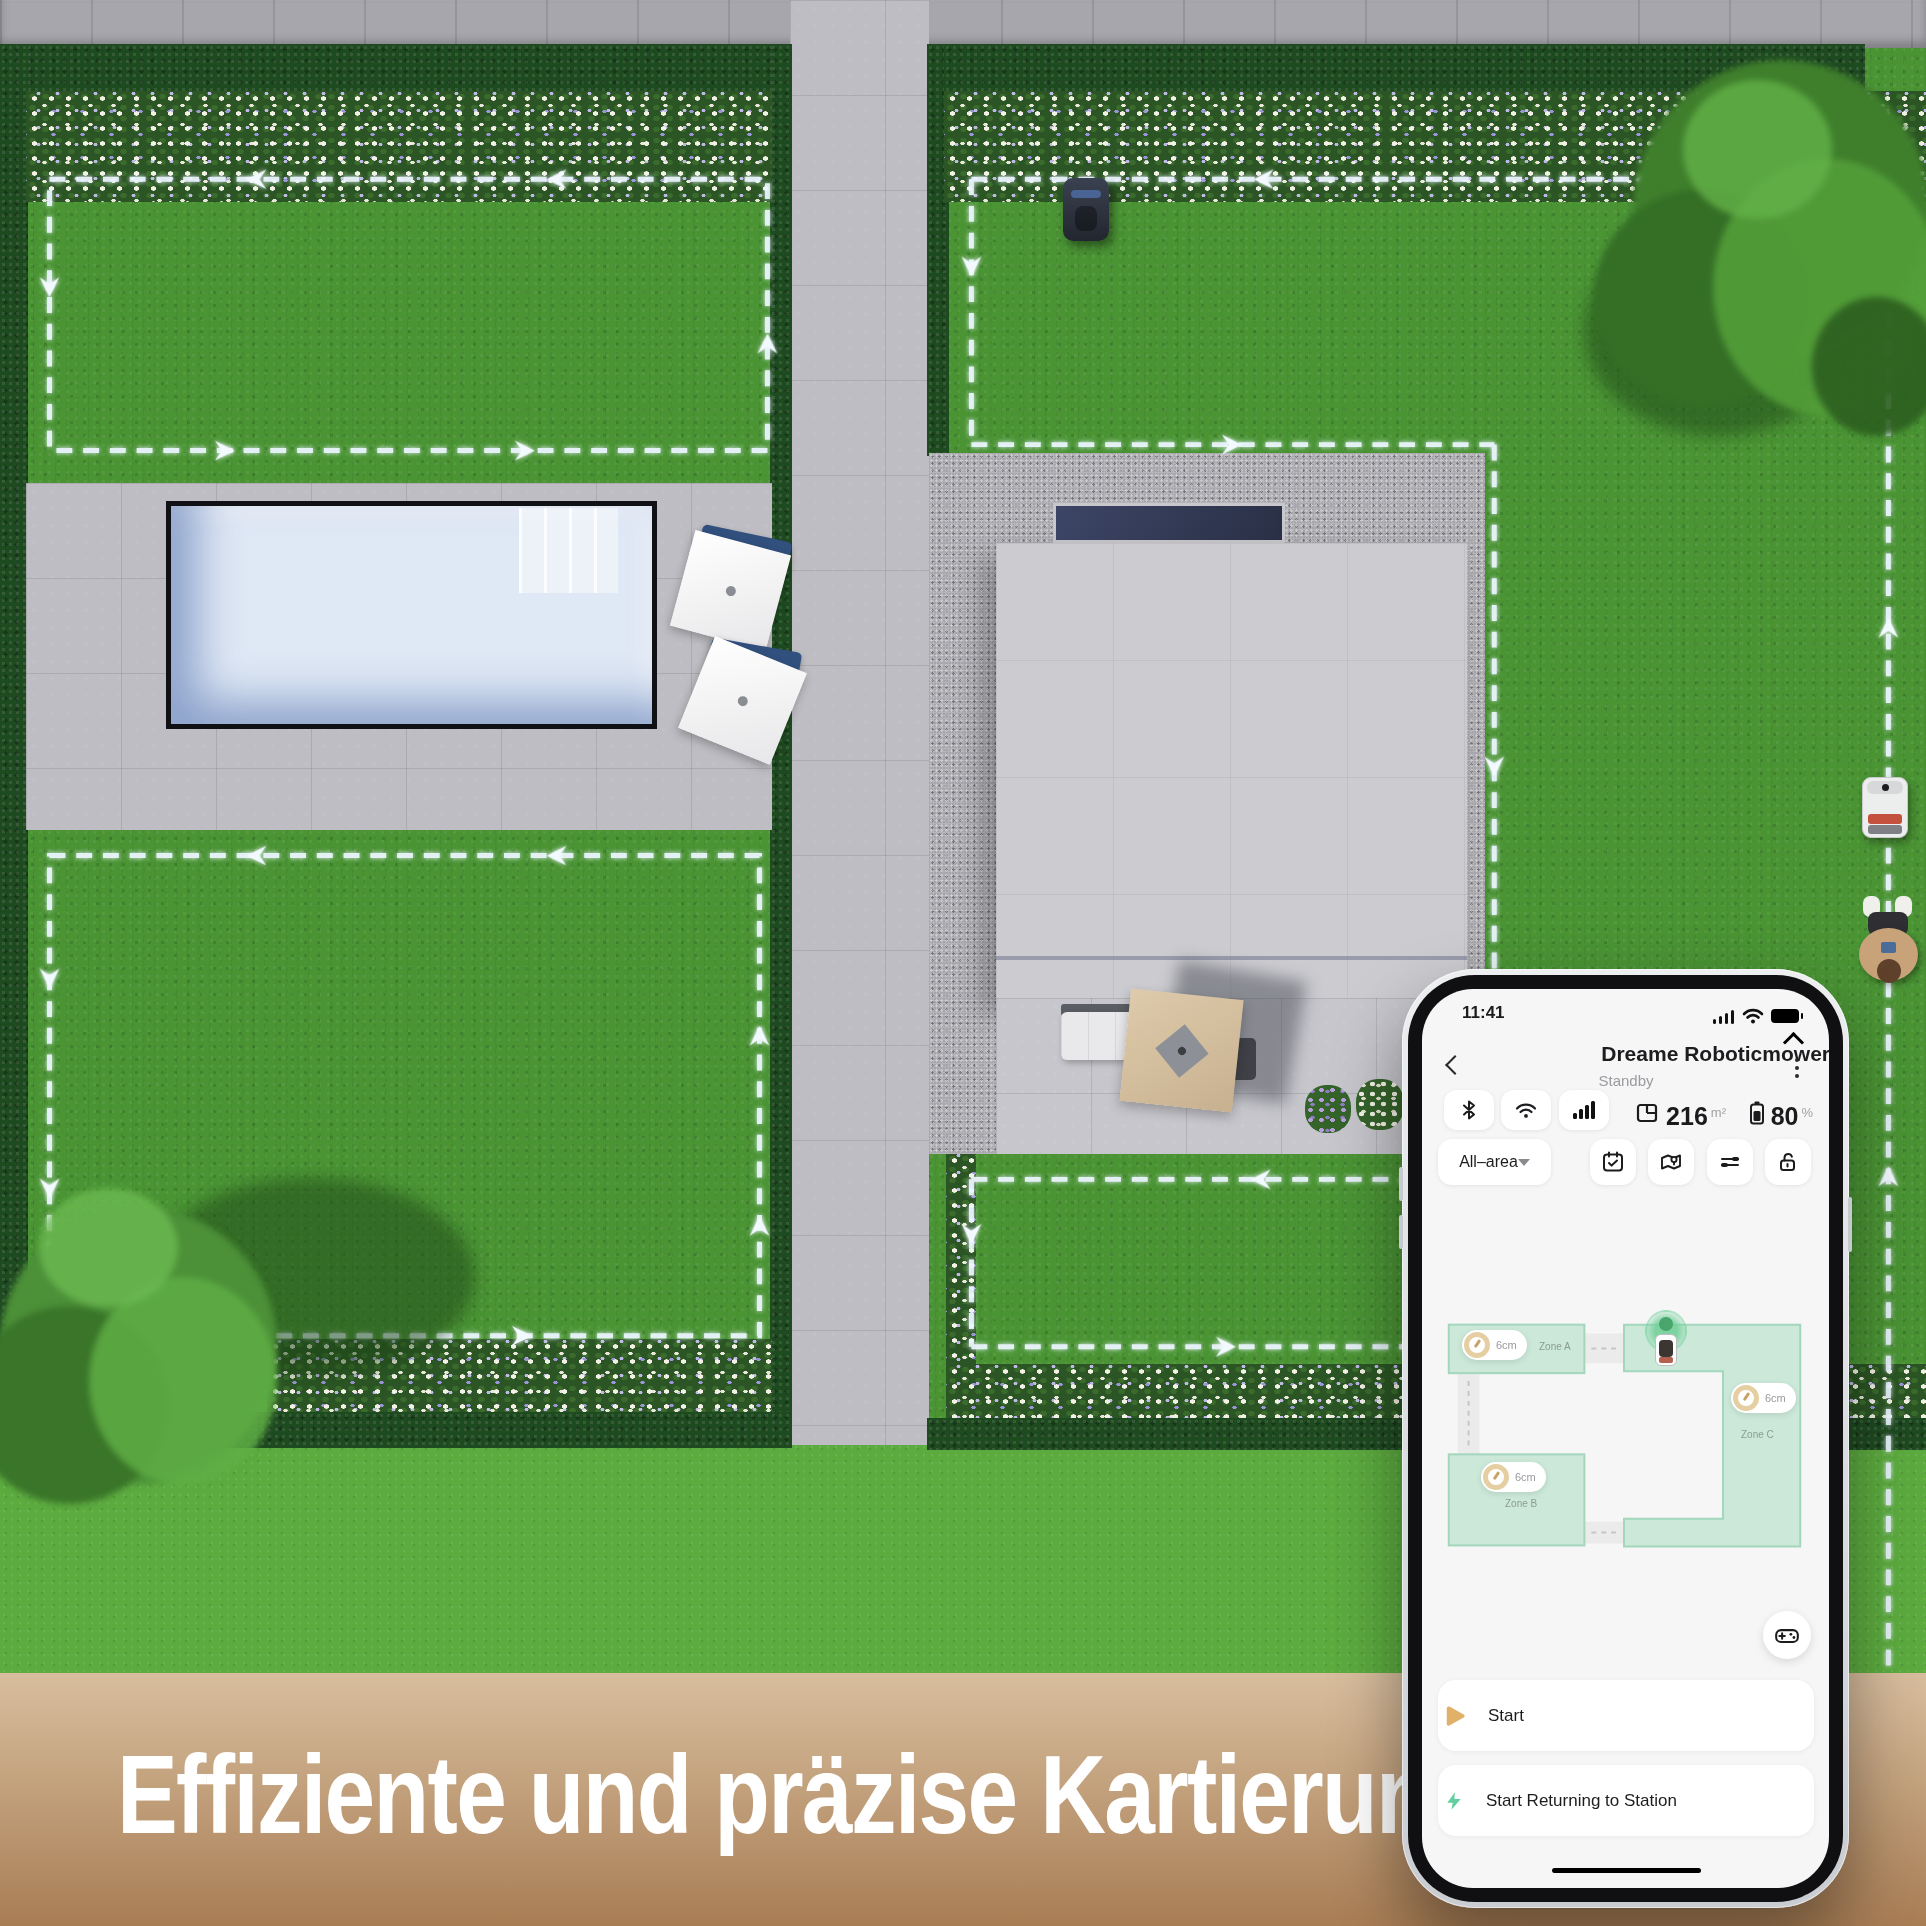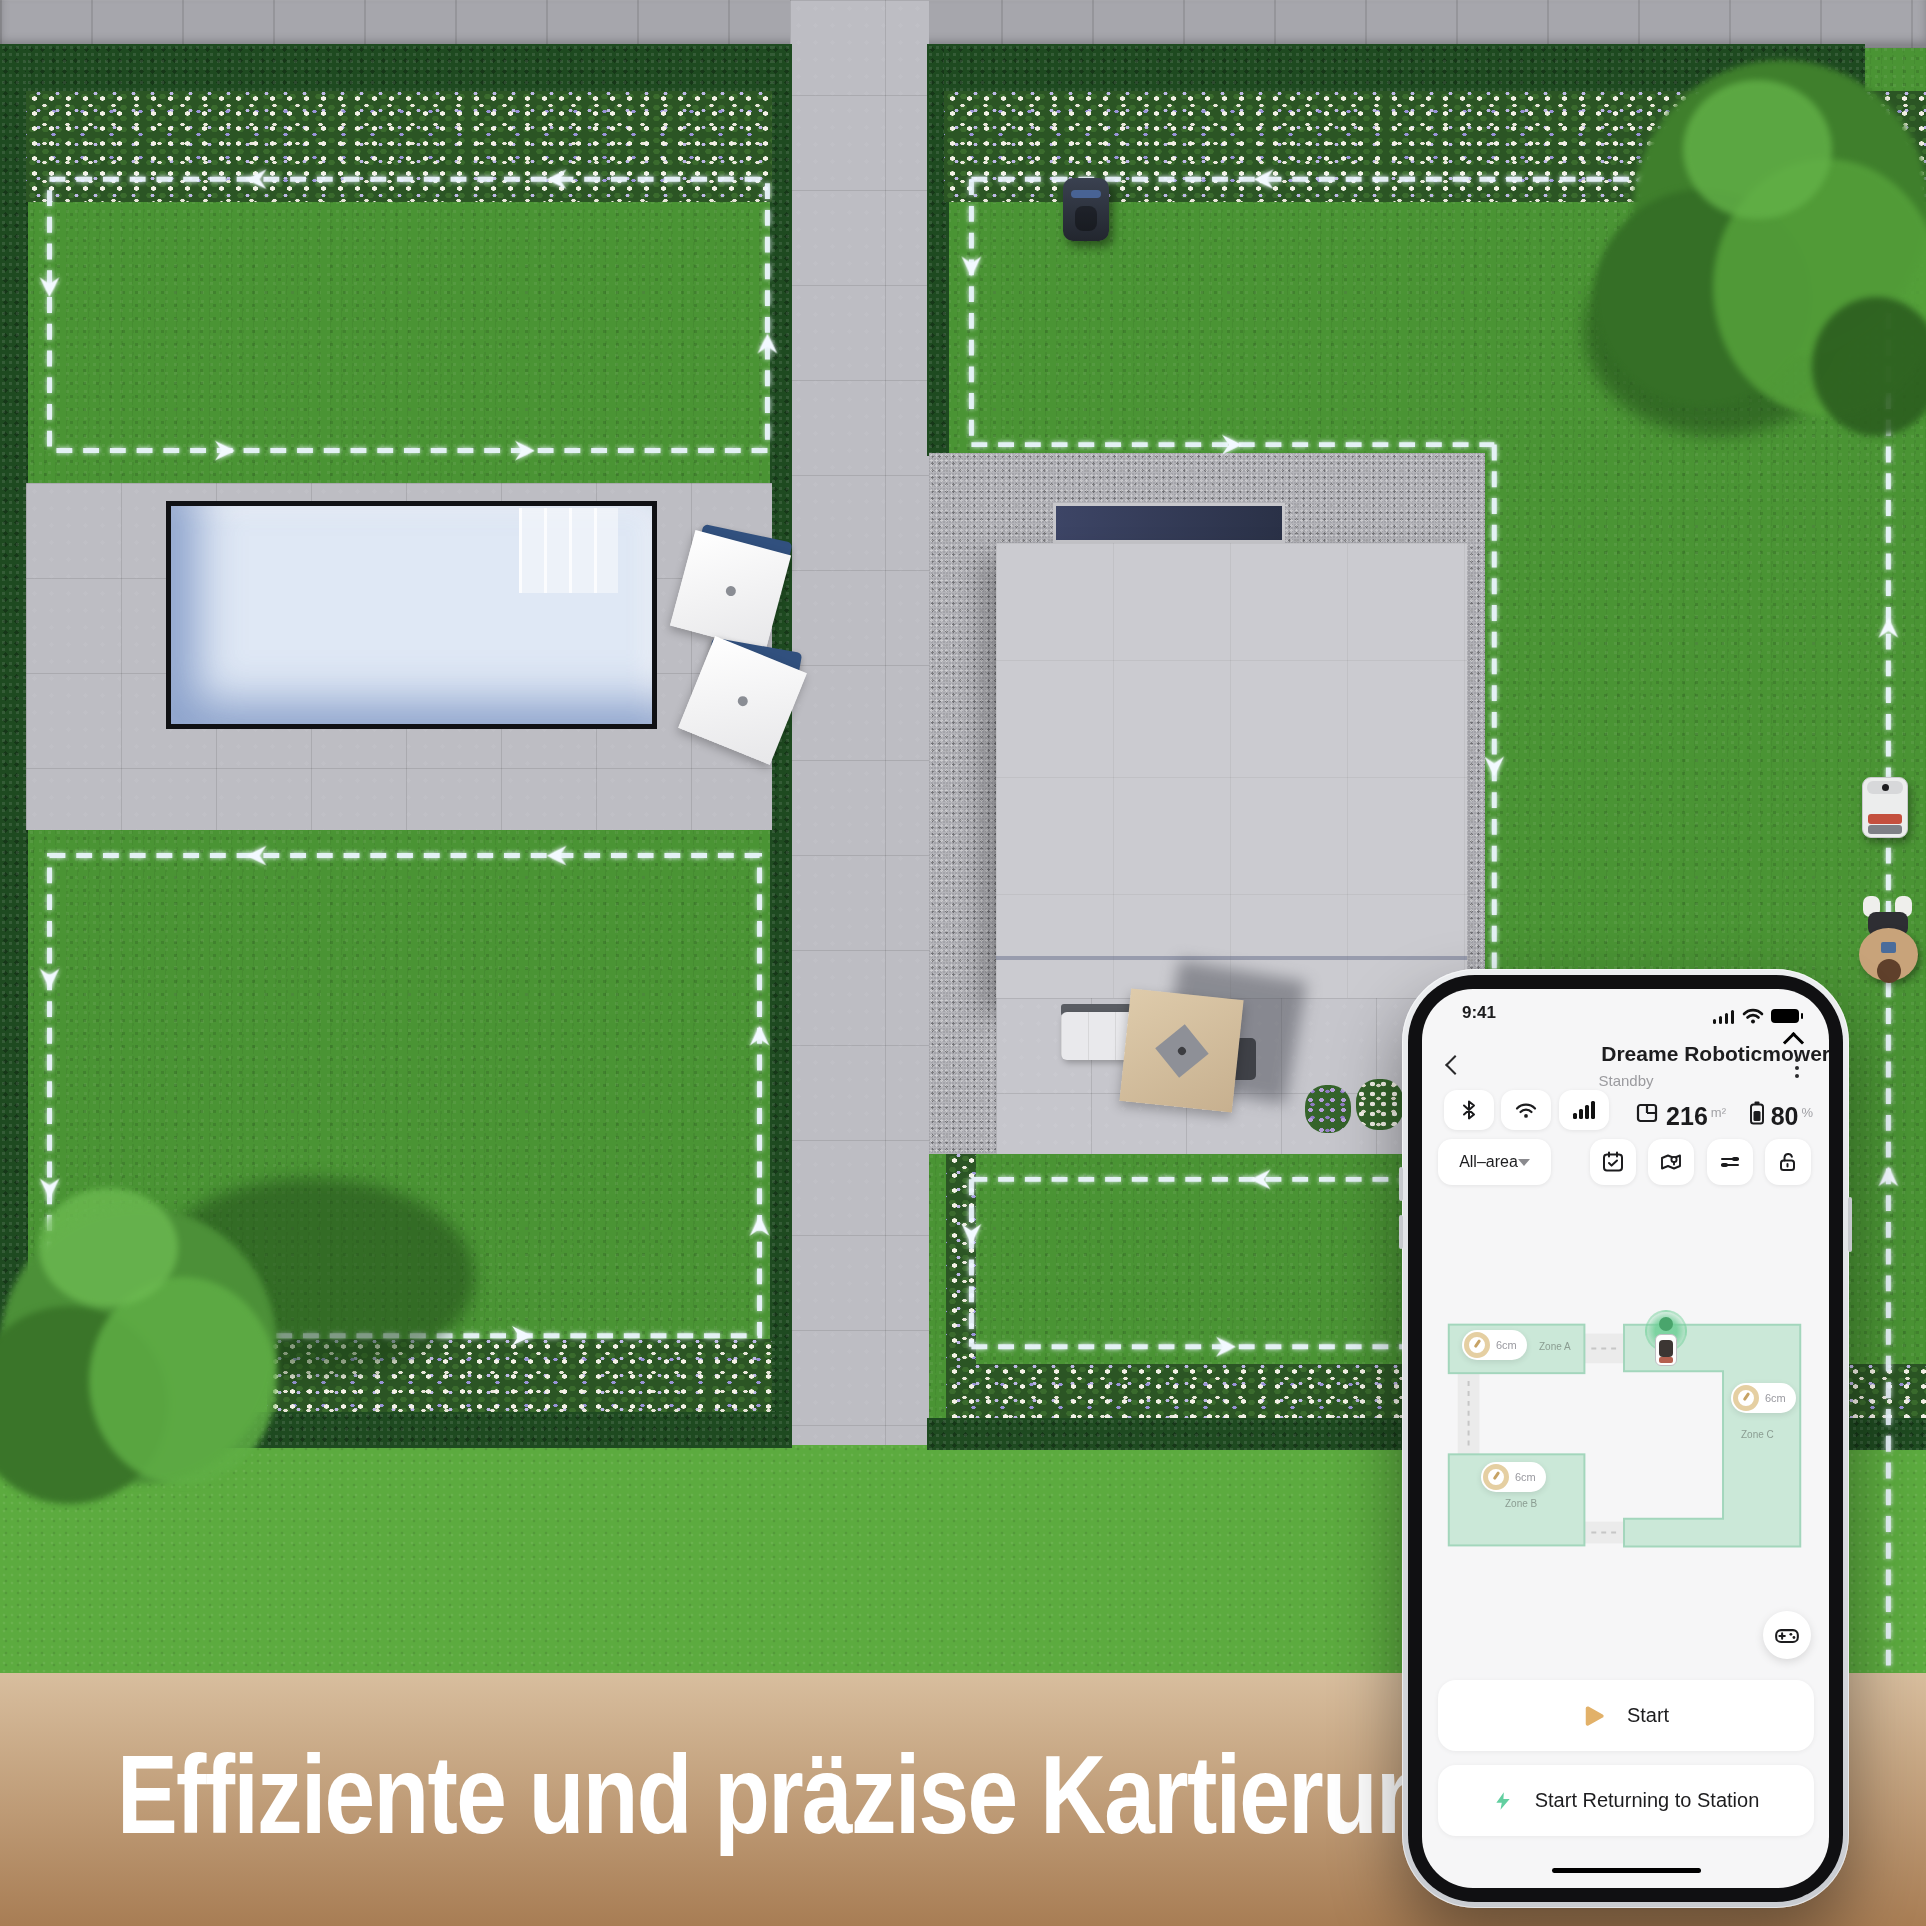--- a/index.html
+++ b/index.html
@@ -101,21 +101,21 @@
   .stat-group{position:absolute;display:flex;align-items:center;}
   .stat-val{font-size:25px;font-weight:700;color:#1b1b1d;margin-top:8px;}
   .stat-unit{font-size:13px;color:#a2a2a6;margin-left:3px;}
   .badge{position:absolute;height:30px;border-radius:15px;background:#fff;box-shadow:0 2px 6px rgba(0,0,0,.10);display:flex;align-items:center;padding:0 10px 0 2px;gap:6px;z-index:3;}
   .dial{width:26px;height:26px;border-radius:50%;background:#fff;border:5px solid #e5cfa2;position:relative;}
   .dial:after{content:"";position:absolute;left:7px;top:2px;width:2.5px;height:9px;background:#c7a365;transform:rotate(35deg);border-radius:2px;}
   .badge .bt{font-size:11px;color:#9a9aa0;}
   .zlabel{position:absolute;font-size:10px;color:#8b9d92;z-index:3;}
   .fab{position:absolute;width:48px;height:48px;border-radius:50%;background:#fff;box-shadow:0 3px 10px rgba(0,0,0,.12);display:flex;align-items:center;justify-content:center;border:0;}
   .action{position:absolute;left:16px;width:376px;height:71px;border-radius:18px;background:#fff;box-shadow:0 1px 5px rgba(0,0,0,.06);
-    display:flex;align-items:center;justify-content:center;gap:22px;border:0;font-family:inherit;font-size:20px;color:#1d1d1f;}
+    display:flex;align-items:center;justify-content:flex-start;gap:22px;border:0;font-family:inherit;font-size:17px;color:#1d1d1f;}
   .homebar{position:absolute;left:130px;top:879px;width:149px;height:5px;border-radius:3px;background:#000;}
   .station{position:absolute;left:230px;top:329px;width:28px;height:48px;z-index:3;}
   .station .glow{position:absolute;left:-7px;top:-8px;width:42px;height:42px;border-radius:50%;
     background:radial-gradient(circle,rgba(111,207,151,.85) 0 40%,rgba(111,207,151,.25) 70%,transparent 72%);border:2px solid rgba(111,207,151,.5);}
   .station .leaf{position:absolute;left:7px;top:-1px;width:14px;height:14px;border-radius:50%;background:#49a56c;}
   .station .body{position:absolute;left:3px;top:16px;width:22px;height:32px;background:#fdfdfd;border:1px solid #bfbfc3;border-radius:6px;}
   .station .bot{position:absolute;left:7px;top:22px;width:14px;height:17px;background:#3c3633;border-radius:4px;}
   .station .red{position:absolute;left:7px;top:39px;width:14px;height:6px;background:#b4604f;border-radius:2px;}
 </style>
 </head>
@@ -248,21 +248,21 @@
     <div class="txt">Effiziente und präzise Kartierung</div>
   </div>
 
   <div class="abs" id="phone">
     <div class="btn-side" style="left:-3px;top:198px;width:4px;height:34px"></div>
     <div class="btn-side" style="left:-3px;top:246px;width:4px;height:34px"></div>
     <div class="btn-side" style="right:-3px;top:228px;width:4px;height:55px"></div>
     <div class="bezel"></div>
     <div class="screen">
 
-      <div class="t" style="left:40px;top:14px;font-size:17px;font-weight:700">9:41</div>
+      <div class="t" style="left:40px;top:14px;font-size:17px;font-weight:700">11:41</div>
       <div class="abs" style="right:95px;top:21px">
         <div class="sigbars">
             <i style="height:5px"></i>
             <i style="height:8px"></i>
             <i style="height:11px"></i>
             <i style="height:14px"></i>
           </div>
       </div>
       <svg class="abs" style="right:65px;top:19px" width="22" height="16" viewBox="0 0 22 16">
         <path d="M2,6 a12.5,12.5 0 0 1 18,0" stroke="#111" stroke-width="2.6" fill="none" stroke-linecap="round"></path>

